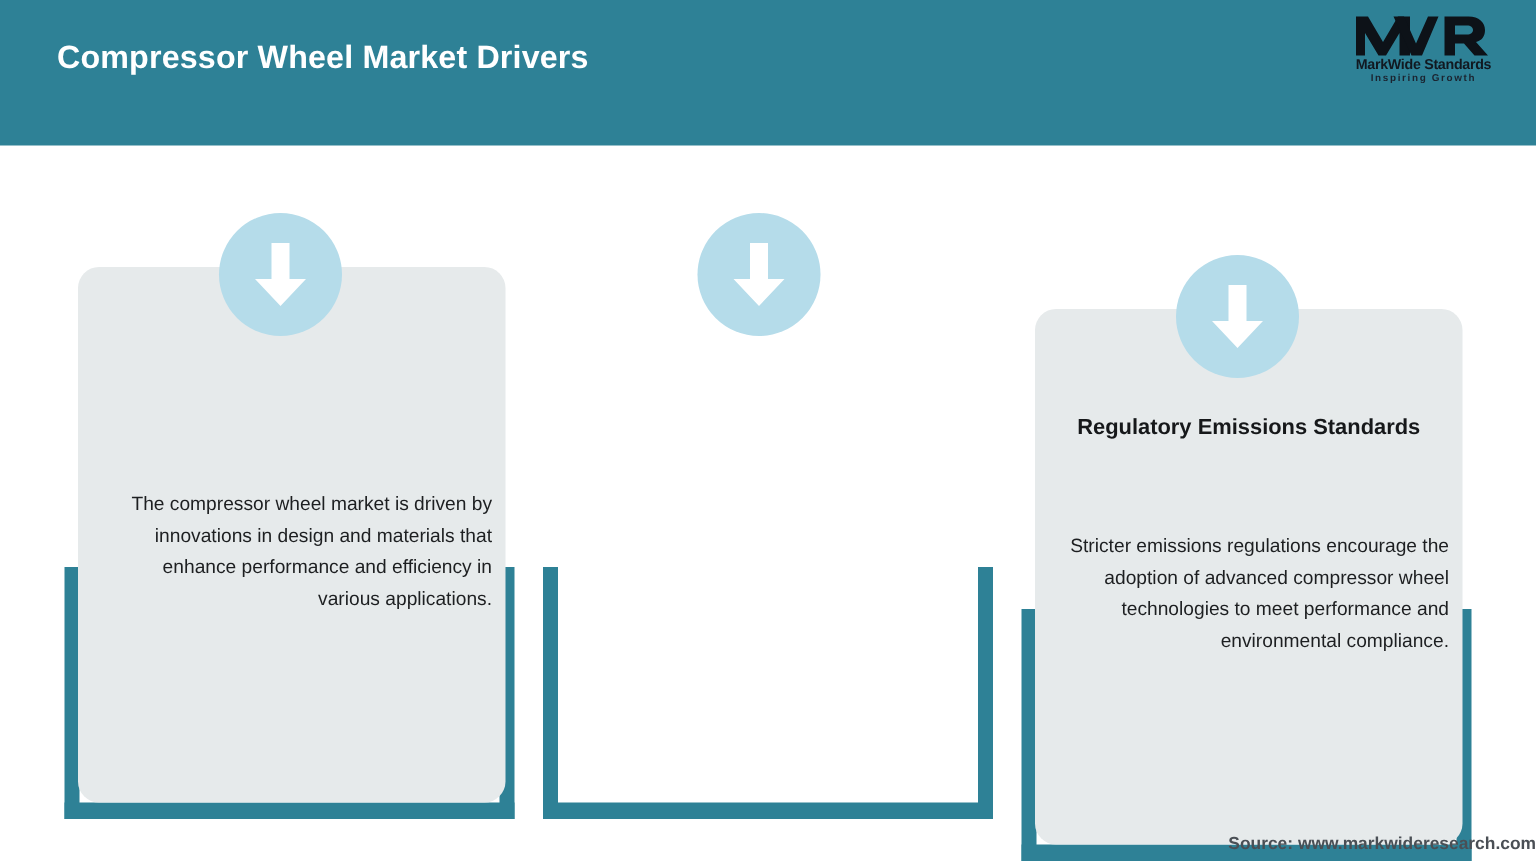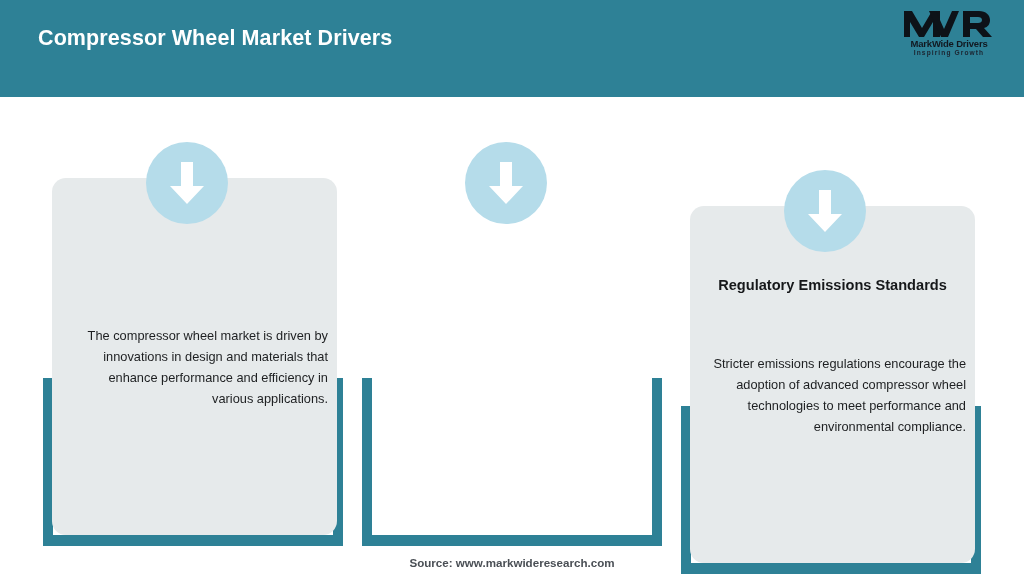--- a/index.html
+++ b/index.html
@@ -147,21 +147,21 @@
     text-align: right;
     font-family: "Liberation Sans", sans-serif;
   }
 
   
   .source {
     position: absolute;
     left: 0;
     top: 556px;
     width: 1024px;
-    text-align: center;
+    text-align: right;
     font-size: 11.6px;
     font-weight: bold;
     color: #4a4f55;
     font-family: "Liberation Sans", sans-serif;
   }
   .disclaimer {
     position: absolute;
     right: 18px;
     top: 559px;
     font-size: 8.6px;
@@ -183,21 +183,21 @@
       <svg class="logo-mark" width="92" height="30" viewBox="0 0 92 30">
         <g fill="#0d1218">
 
           <polygon points="1,28 1,2 9,2 19,19 29,2 37,2 37,28 30,28 30,13 21,28 16,28 7,13 7,28"></polygon>
 
           <polygon points="26,2 33,2 41,20 49,2 56,2 45,28 38,28"></polygon>
 
           <path d="M60,2 h16 c7,0 11,4 11,9 c0,4 -2,7 -6,8 l8,9 h-9 l-7,-8 h-6 v8 h-7 z M67,8 v6 h8 c2.5,0 4,-1.2 4,-3 c0,-1.8 -1.5,-3 -4,-3 z"></path>
         </g>
       </svg>
-      <span class="logo-name">MarkWide Drivers</span>
+      <span class="logo-name">MarkWide Standards</span>
       <span class="logo-tag">Inspiring Growth</span>
     </div>
   </div>
 
   <div class="col col-1">
     <div class="frame"></div>
     <div class="card">
       <div class="card-body">The compressor wheel market is driven by innovations in design and materials that enhance performance and efficiency in various applications.</div>
     </div>
     <div class="badge">

